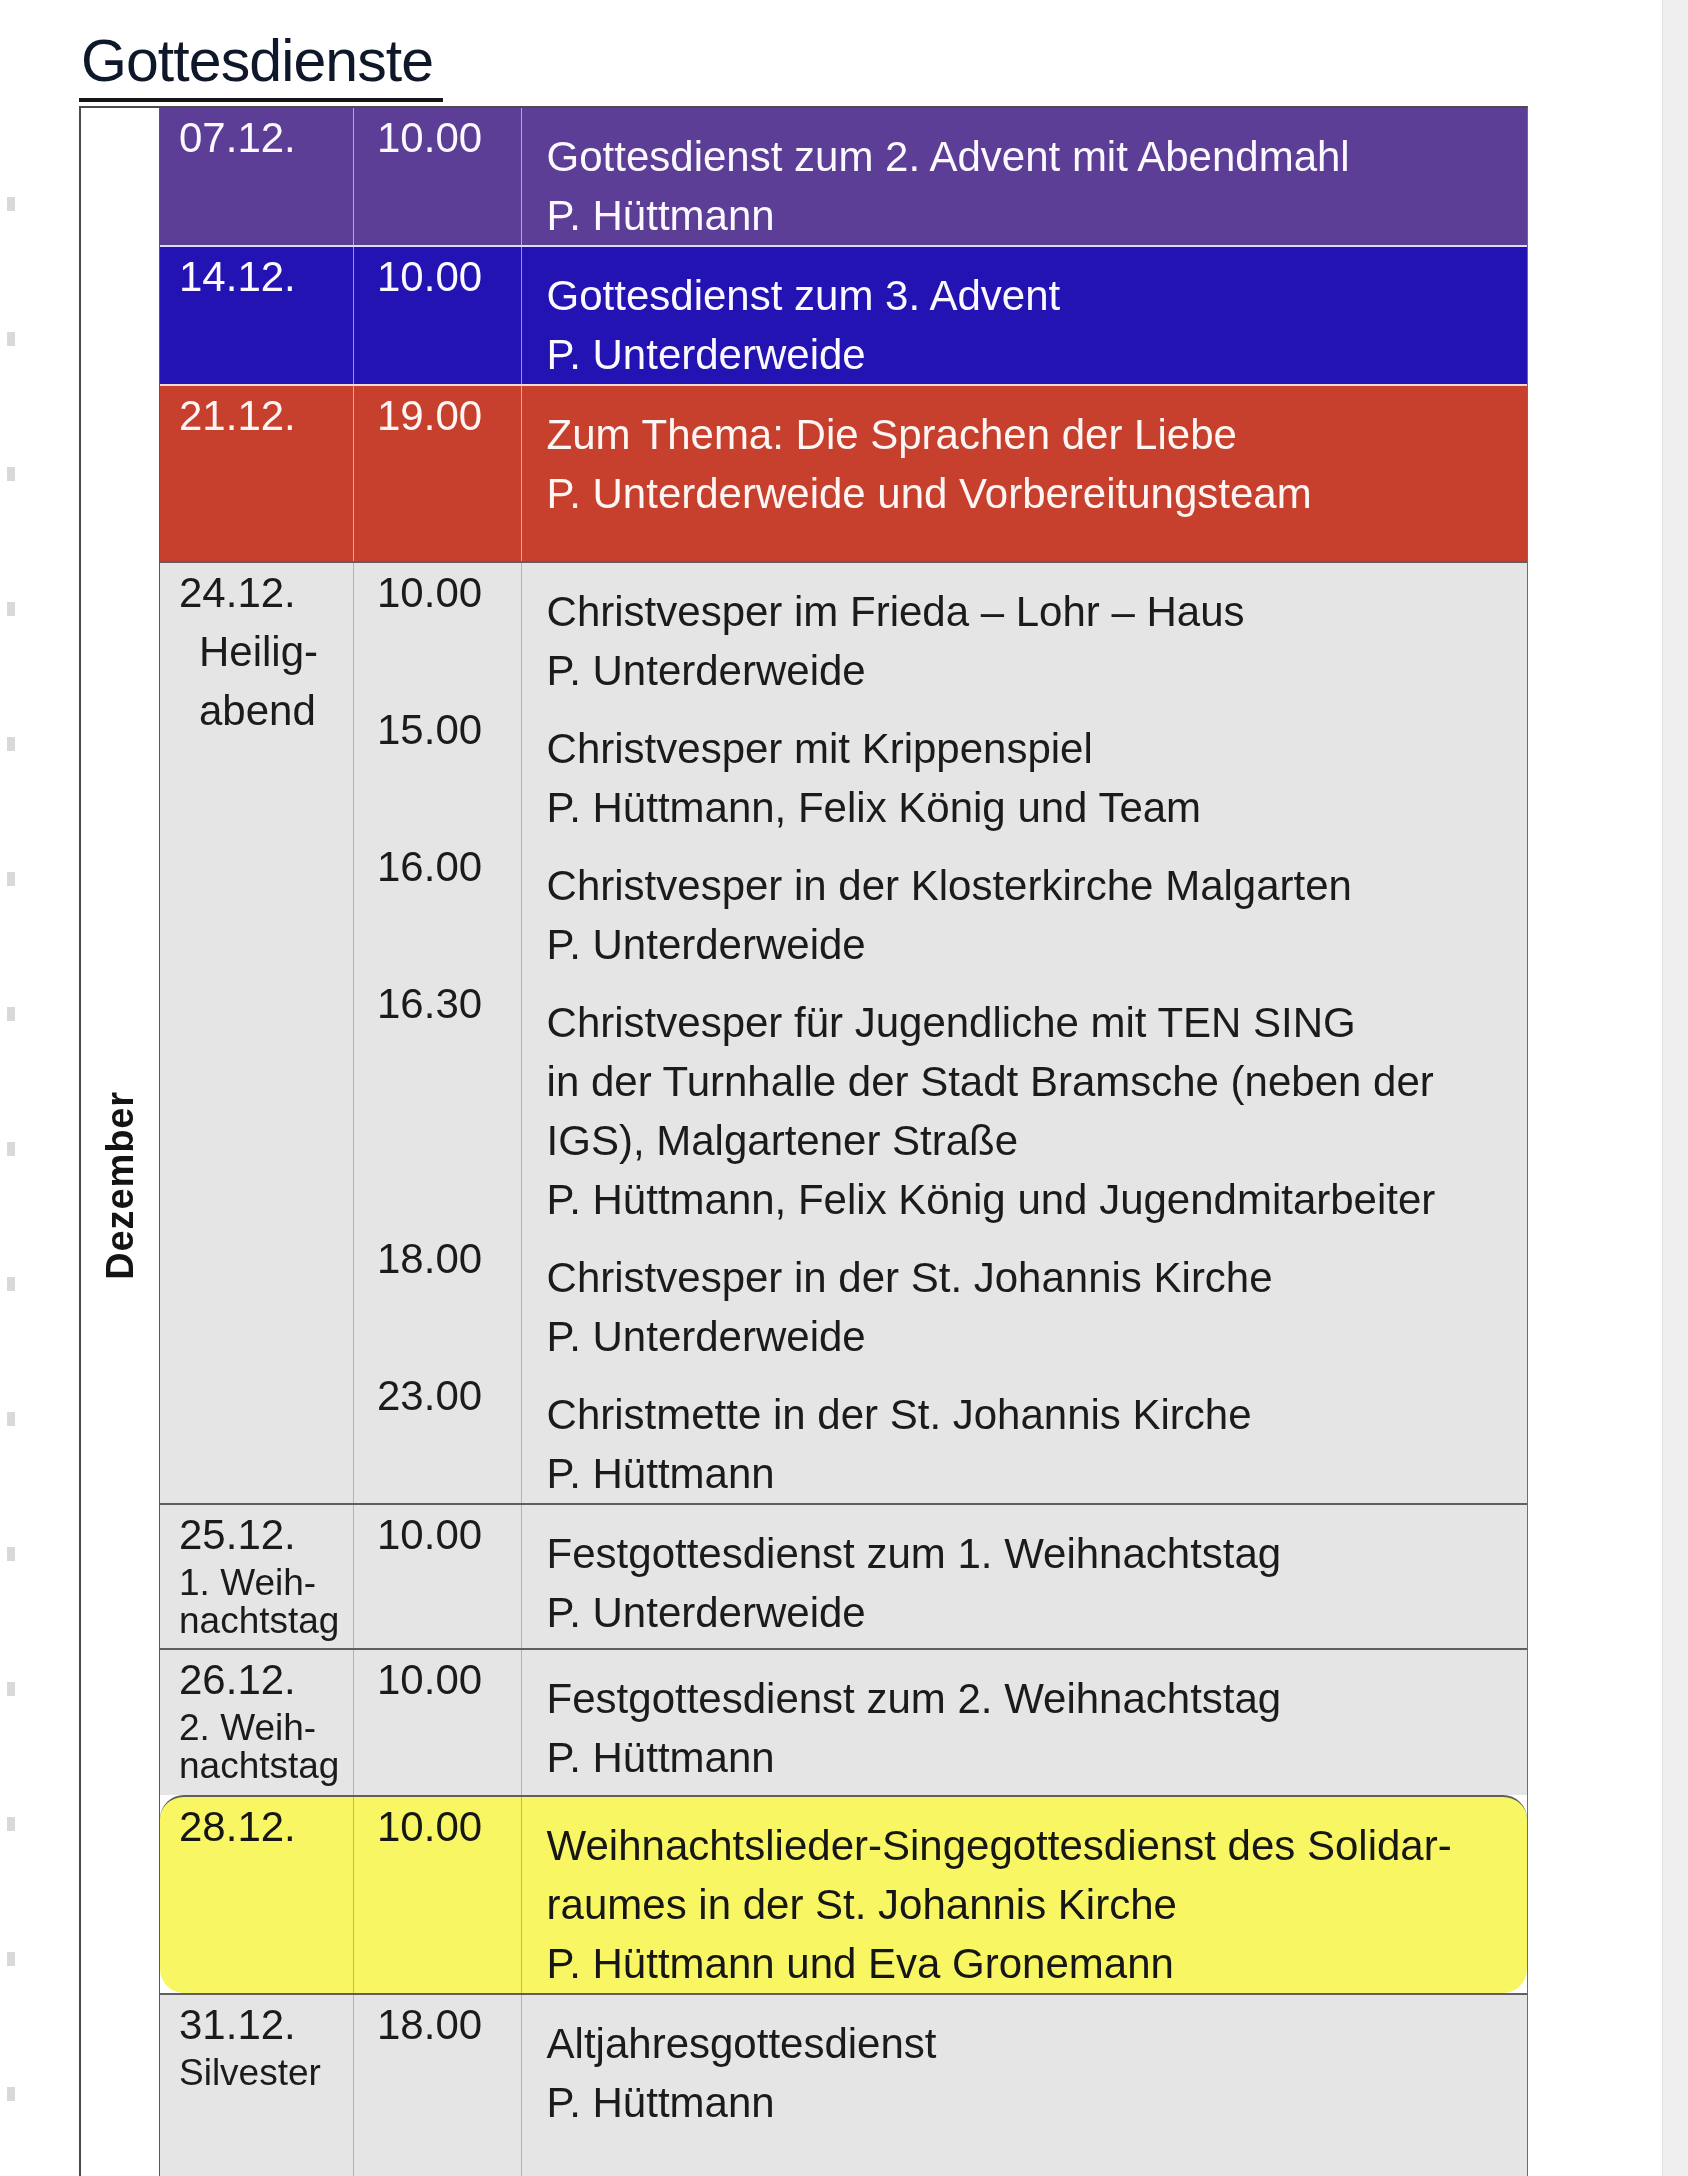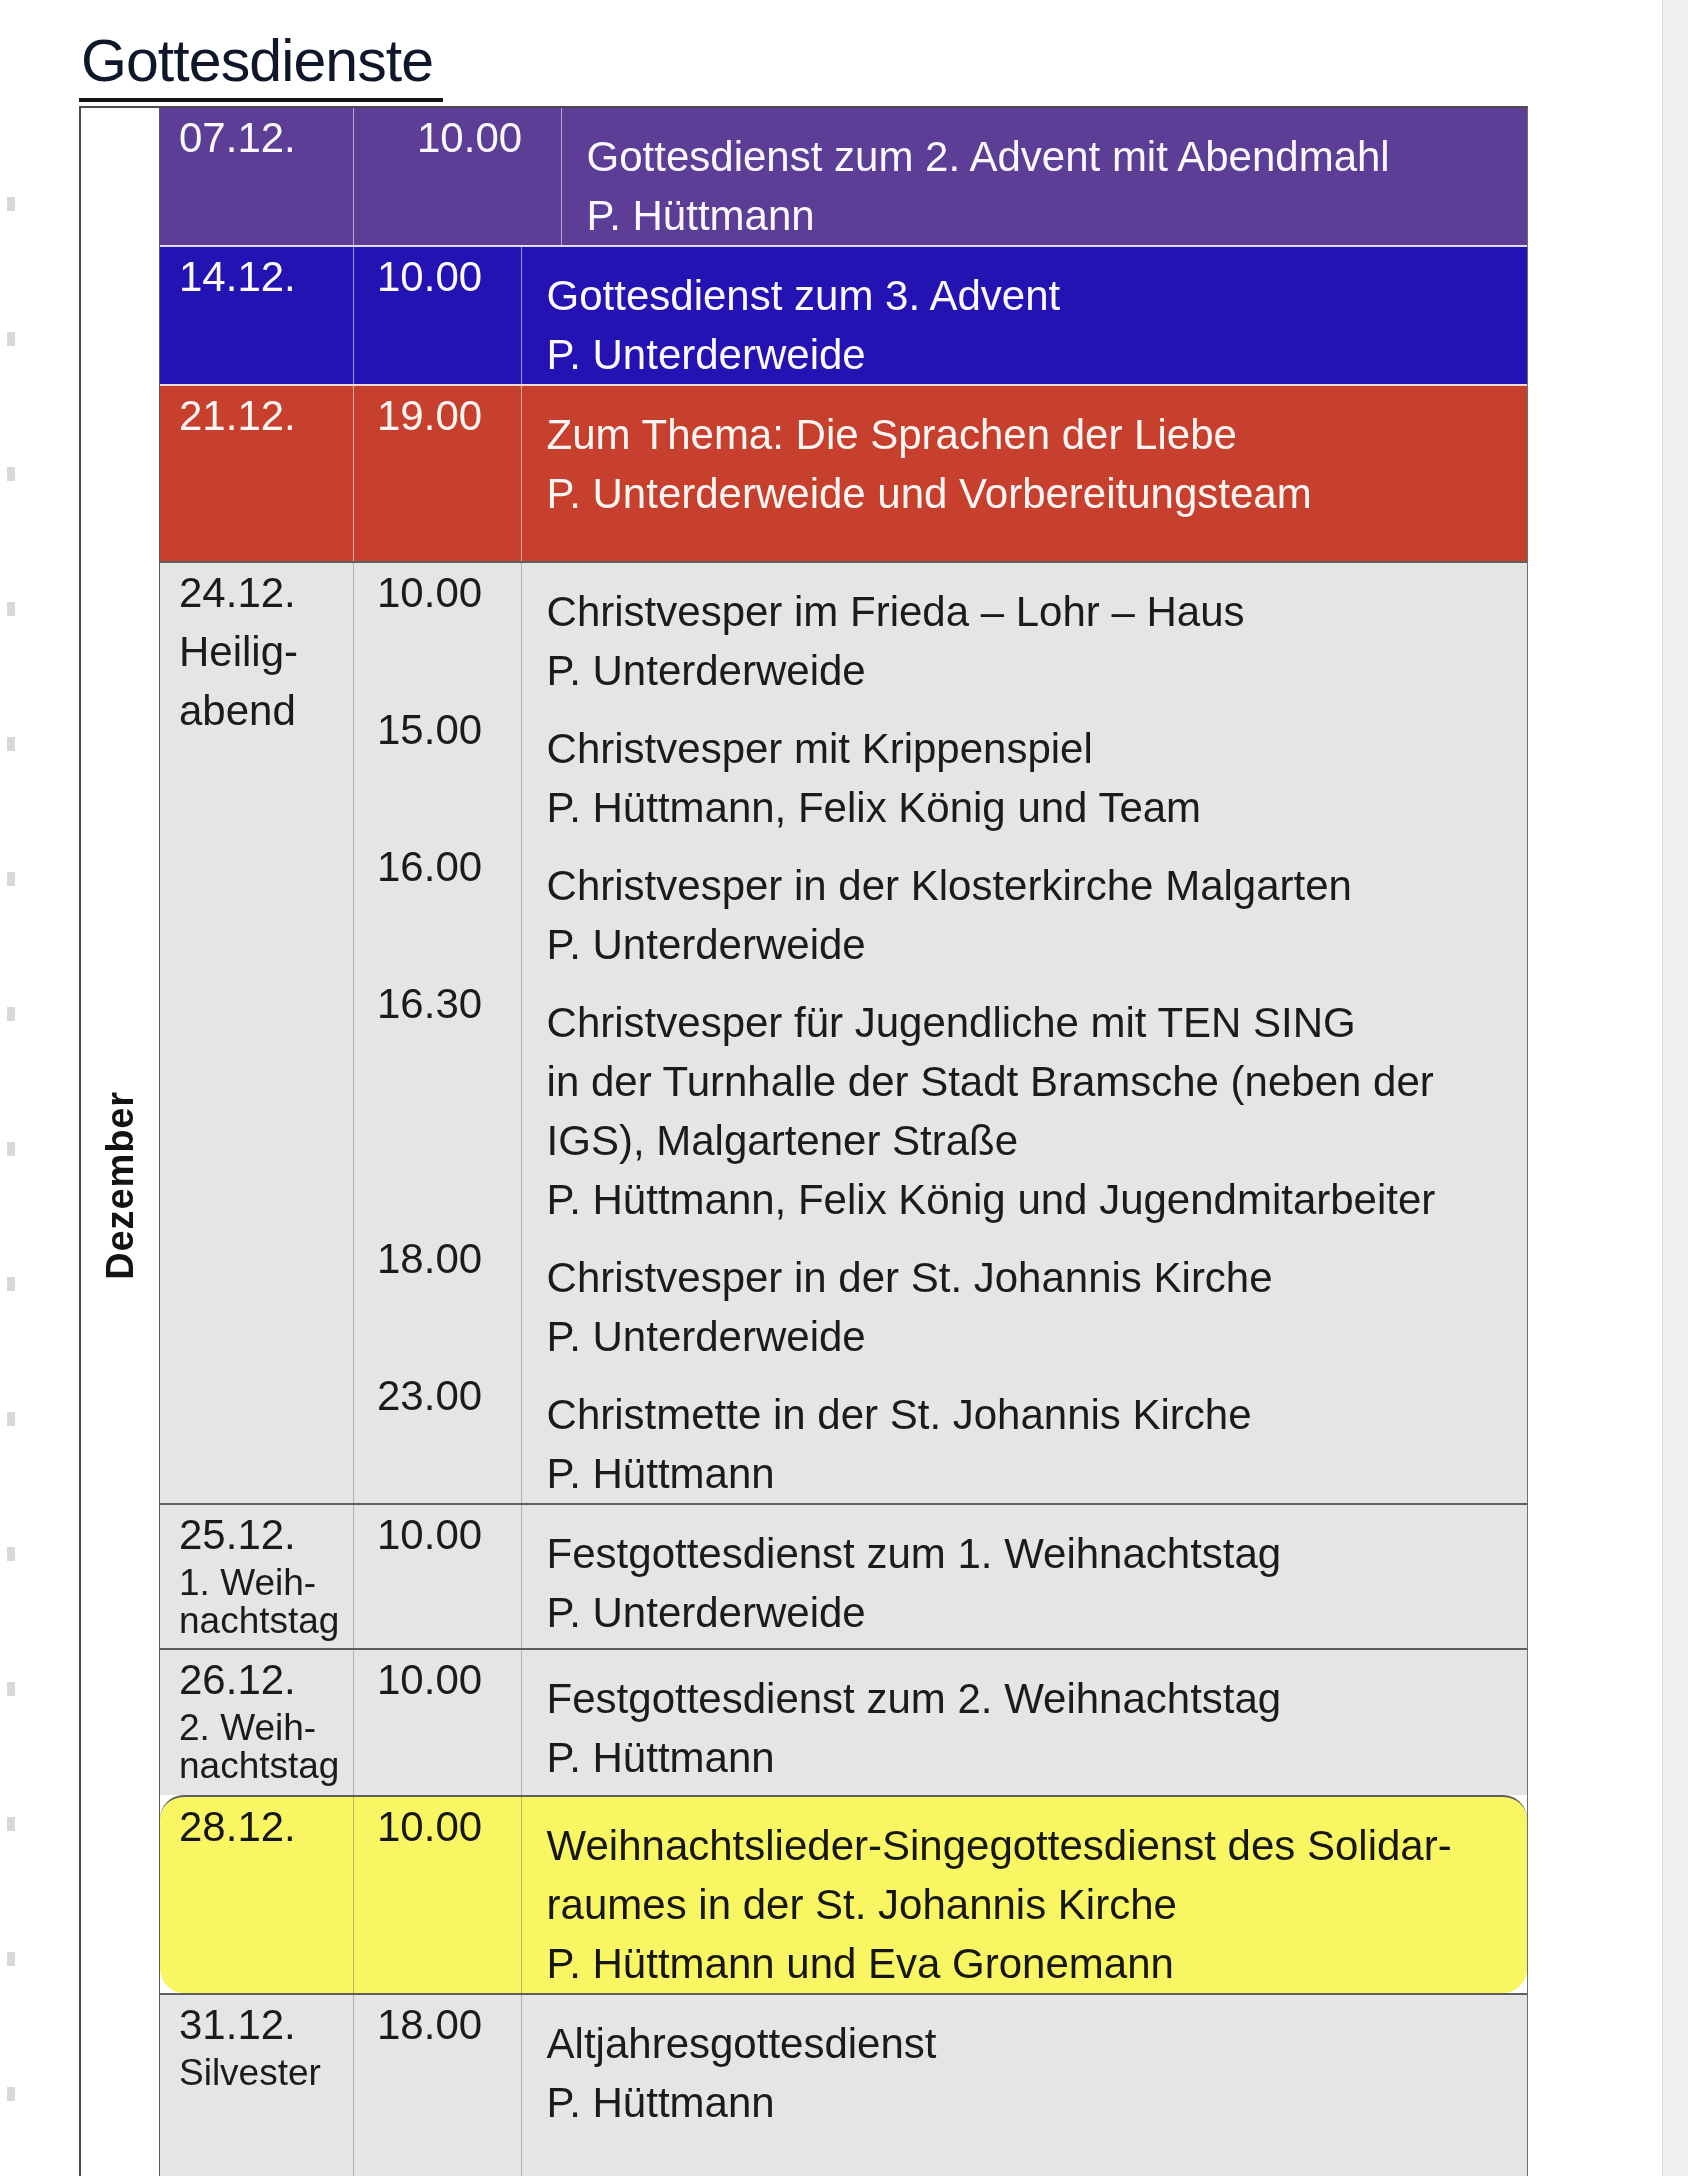--- a/index.html
+++ b/index.html
@@ -44,41 +44,41 @@
     display:flex;align-items:center;justify-content:center;background:#fff;
   }
   .month-label{
     writing-mode:vertical-rl;transform:rotate(180deg);
     font-weight:bold;font-size:38px;letter-spacing:0.9px;color:#141414;
     white-space:nowrap;
   }
   .rows{flex:1;display:flex;flex-direction:column;min-width:0;}
 
   .grow{display:flex;align-items:stretch;}
-  .grow.r0{min-height:118px;gap:40px;}
+  .grow.r0{min-height:118px;}
   .grow.r1{min-height:119px;border-top:2.8px solid rgba(255,255,255,.85);}
   .grow.r2{min-height:177px;border-top:2.8px solid rgba(255,255,255,.8);}
   .grow.r3{min-height:821px;border-top:2.8px solid #5f5f5f;}
   .grow.r4{min-height:145px;border-top:2.8px solid #5f5f5f;}
   .grow.r5{min-height:147px;border-top:2.8px solid #5f5f5f;}
   .grow.r6{min-height:177px;border-top:2.8px solid #5f5f5f;}
   .grow.r7{min-height:269px;border-top:2.8px solid #5f5f5f;}
 
   .c-white {--vline:#b2b2b2;color:#1b1b1b;background:#e5e5e5;}
   .c-purple{--vline:rgba(255,255,255,.55);color:#fbf9ff;background:var(--row-purple,#5C3E96);}
   .c-blue  {--vline:rgba(255,255,255,.55);color:#fbf9ff;background:var(--row-blue,#2213B2);}
   .c-red   {--vline:rgba(255,255,255,.55);color:#fdf6f4;background:var(--row-red,#C7402E);}
   .c-yellow{--vline:rgba(110,110,80,.45);color:#161616;background:var(--row-yellow,#F8F763);border-radius:24px;}
 
   .date-cell{
     width:194px;flex:0 0 194px;border-right:1.9px solid var(--vline);
     padding:0 7.6px 0 19px;
   }
   .date-main{font-size:42px;line-height:59px;white-space:nowrap;}
-  .date-sub-large{font-size:42px;line-height:59px;white-space:nowrap;}
+  .date-sub-large{font-size:42px;line-height:59px;white-space:nowrap;margin-left:20px;}
   .date-sub{font-size:37px;line-height:38px;white-space:nowrap;}
 
   .entries{flex:1;display:flex;flex-direction:column;min-width:0;}
   .entry{display:flex;align-items:stretch;flex:0 0 auto;}
   .entry:last-child{flex:1 0 auto;}
   .time-cell{
     width:168px;flex:0 0 168px;border-right:1.9px solid var(--vline);
     padding-left:23px;
   }
   .time-value{font-size:42px;line-height:59px;white-space:nowrap;}

